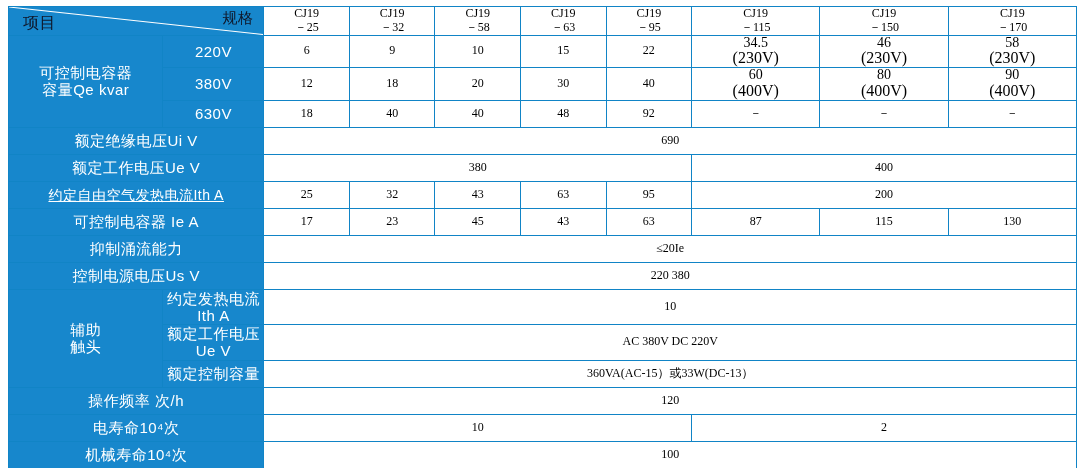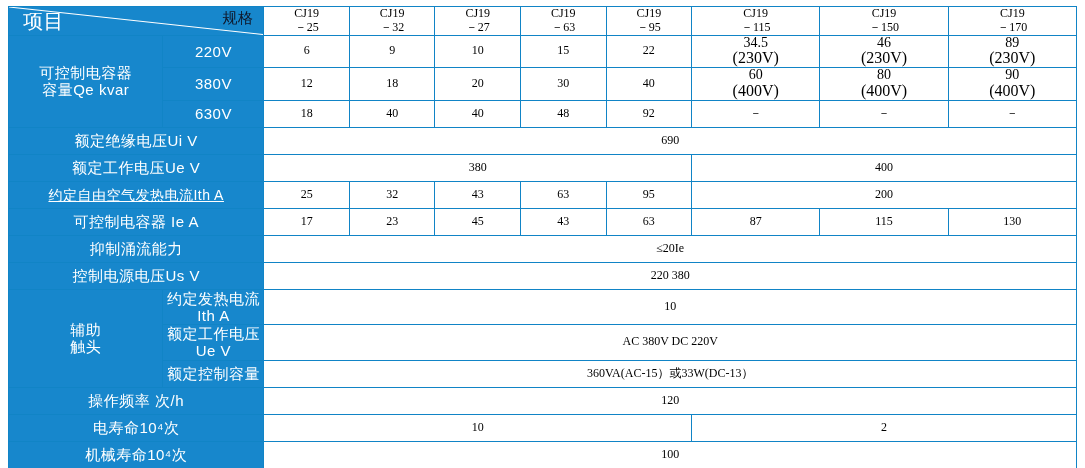--- a/index.html
+++ b/index.html
@@ -38,22 +38,22 @@
   .corner{
     position:relative;
     background:#1787cc;
     padding:0;
     height:40px;
   }
   .corner .diag{
     position:absolute;left:0;top:0;width:100%;height:100%;
   }
   .corner .lbl-left{
-    position:absolute;left:14px;bottom:2px;color:#ffffff;
-    font-family:"Liberation Sans", sans-serif;font-size:20px;
+    position:absolute;left:14px;bottom:2px;color:#0f172a;
+    font-family:"Liberation Sans", sans-serif;font-size:16px;
   }
   .corner .lbl-right{
     position:absolute;right:10px;top:2px;color:#0f172a;
     font-family:"Liberation Sans", sans-serif;font-size:15px;
   }
   .model{font-family:"Liberation Serif", serif;font-size:15px;line-height:1.1;}
   .model .l2{display:block;}
 </style>
 </head>
 <body>
@@ -85,21 +85,21 @@
         <td class="val model">
           <span>CJ19</span>
           <span class="l2">－25</span>
         </td>
         <td class="val model">
           <span>CJ19</span>
           <span class="l2">－32</span>
         </td>
         <td class="val model">
           <span>CJ19</span>
-          <span class="l2">－27</span>
+          <span class="l2">－58</span>
         </td>
         <td class="val model">
           <span>CJ19</span>
           <span class="l2">－63</span>
         </td>
         <td class="val model">
           <span>CJ19</span>
           <span class="l2">－95</span>
         </td>
         <td class="val model">
@@ -129,21 +129,21 @@
         <td class="val">22</td>
         <td class="val two">
           <span>34.5</span>
           <span class="sub">(230V)</span>
         </td>
         <td class="val two">
           <span>46</span>
           <span class="sub">(230V)</span>
         </td>
         <td class="val two">
-          <span>89</span>
+          <span>58</span>
           <span class="sub">(230V)</span>
         </td>
       </tr>
 
       <tr>
         <td class="hdr">380V</td>
         <td class="val">12</td>
         <td class="val">18</td>
         <td class="val">20</td>
         <td class="val">30</td>

